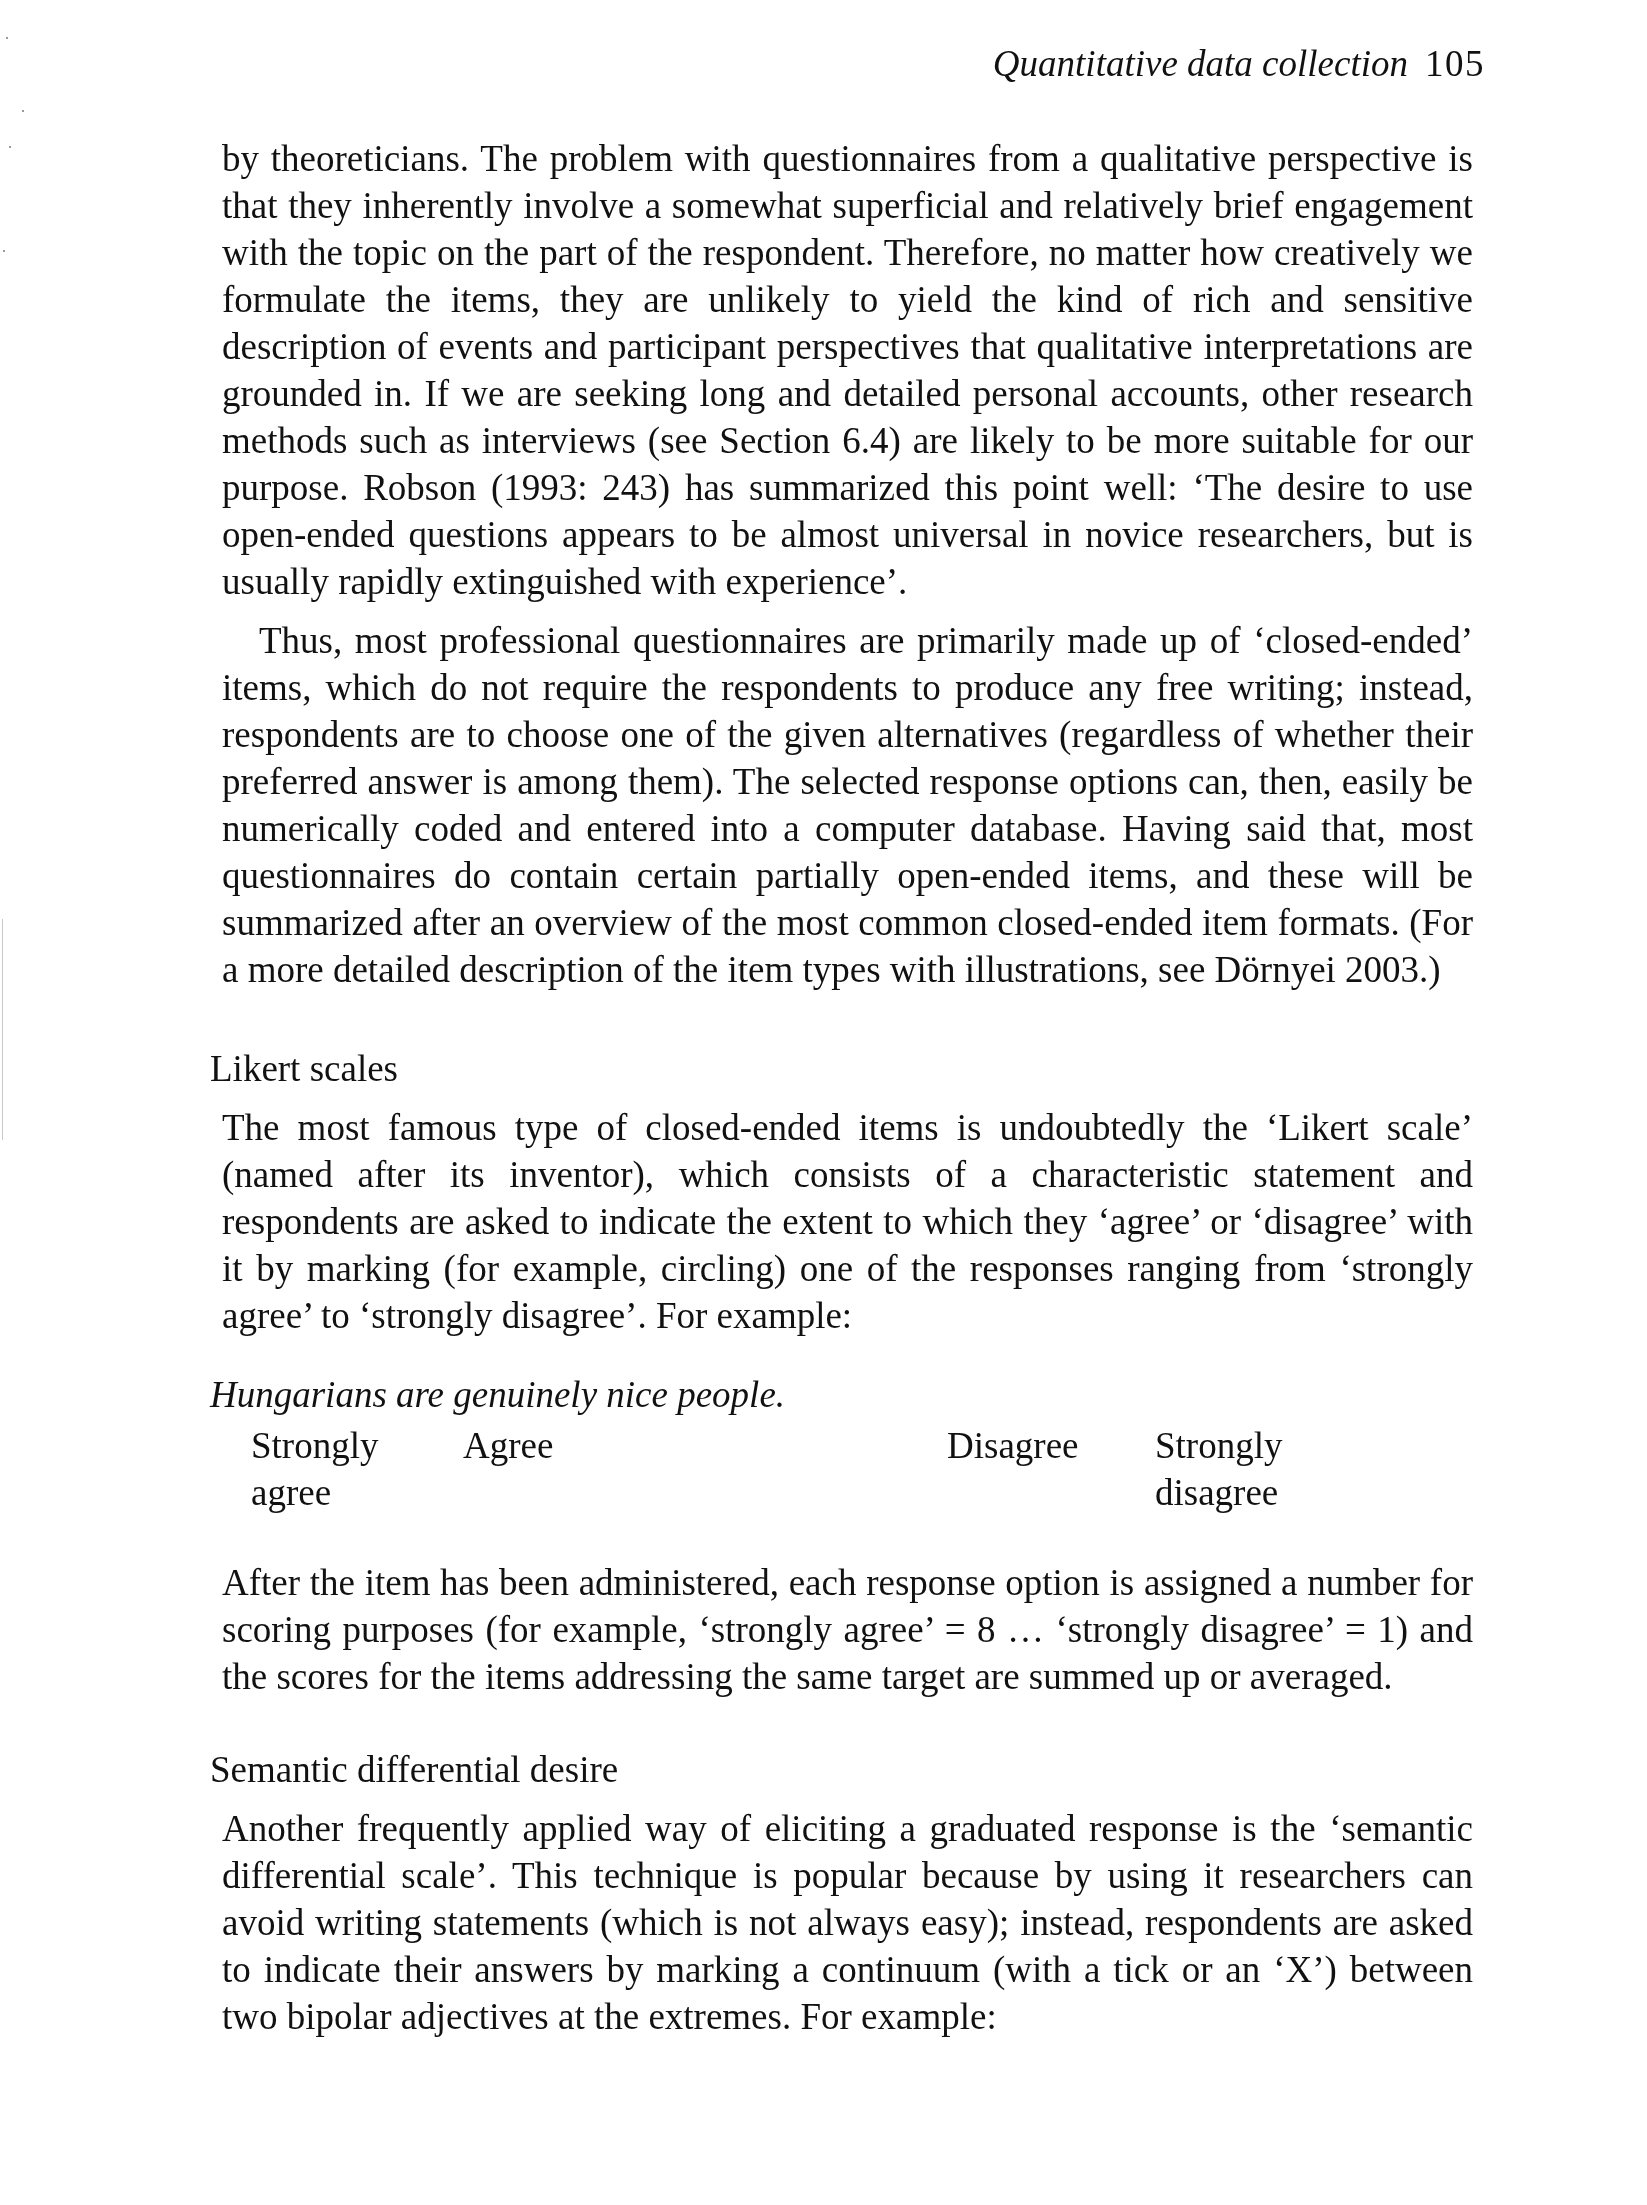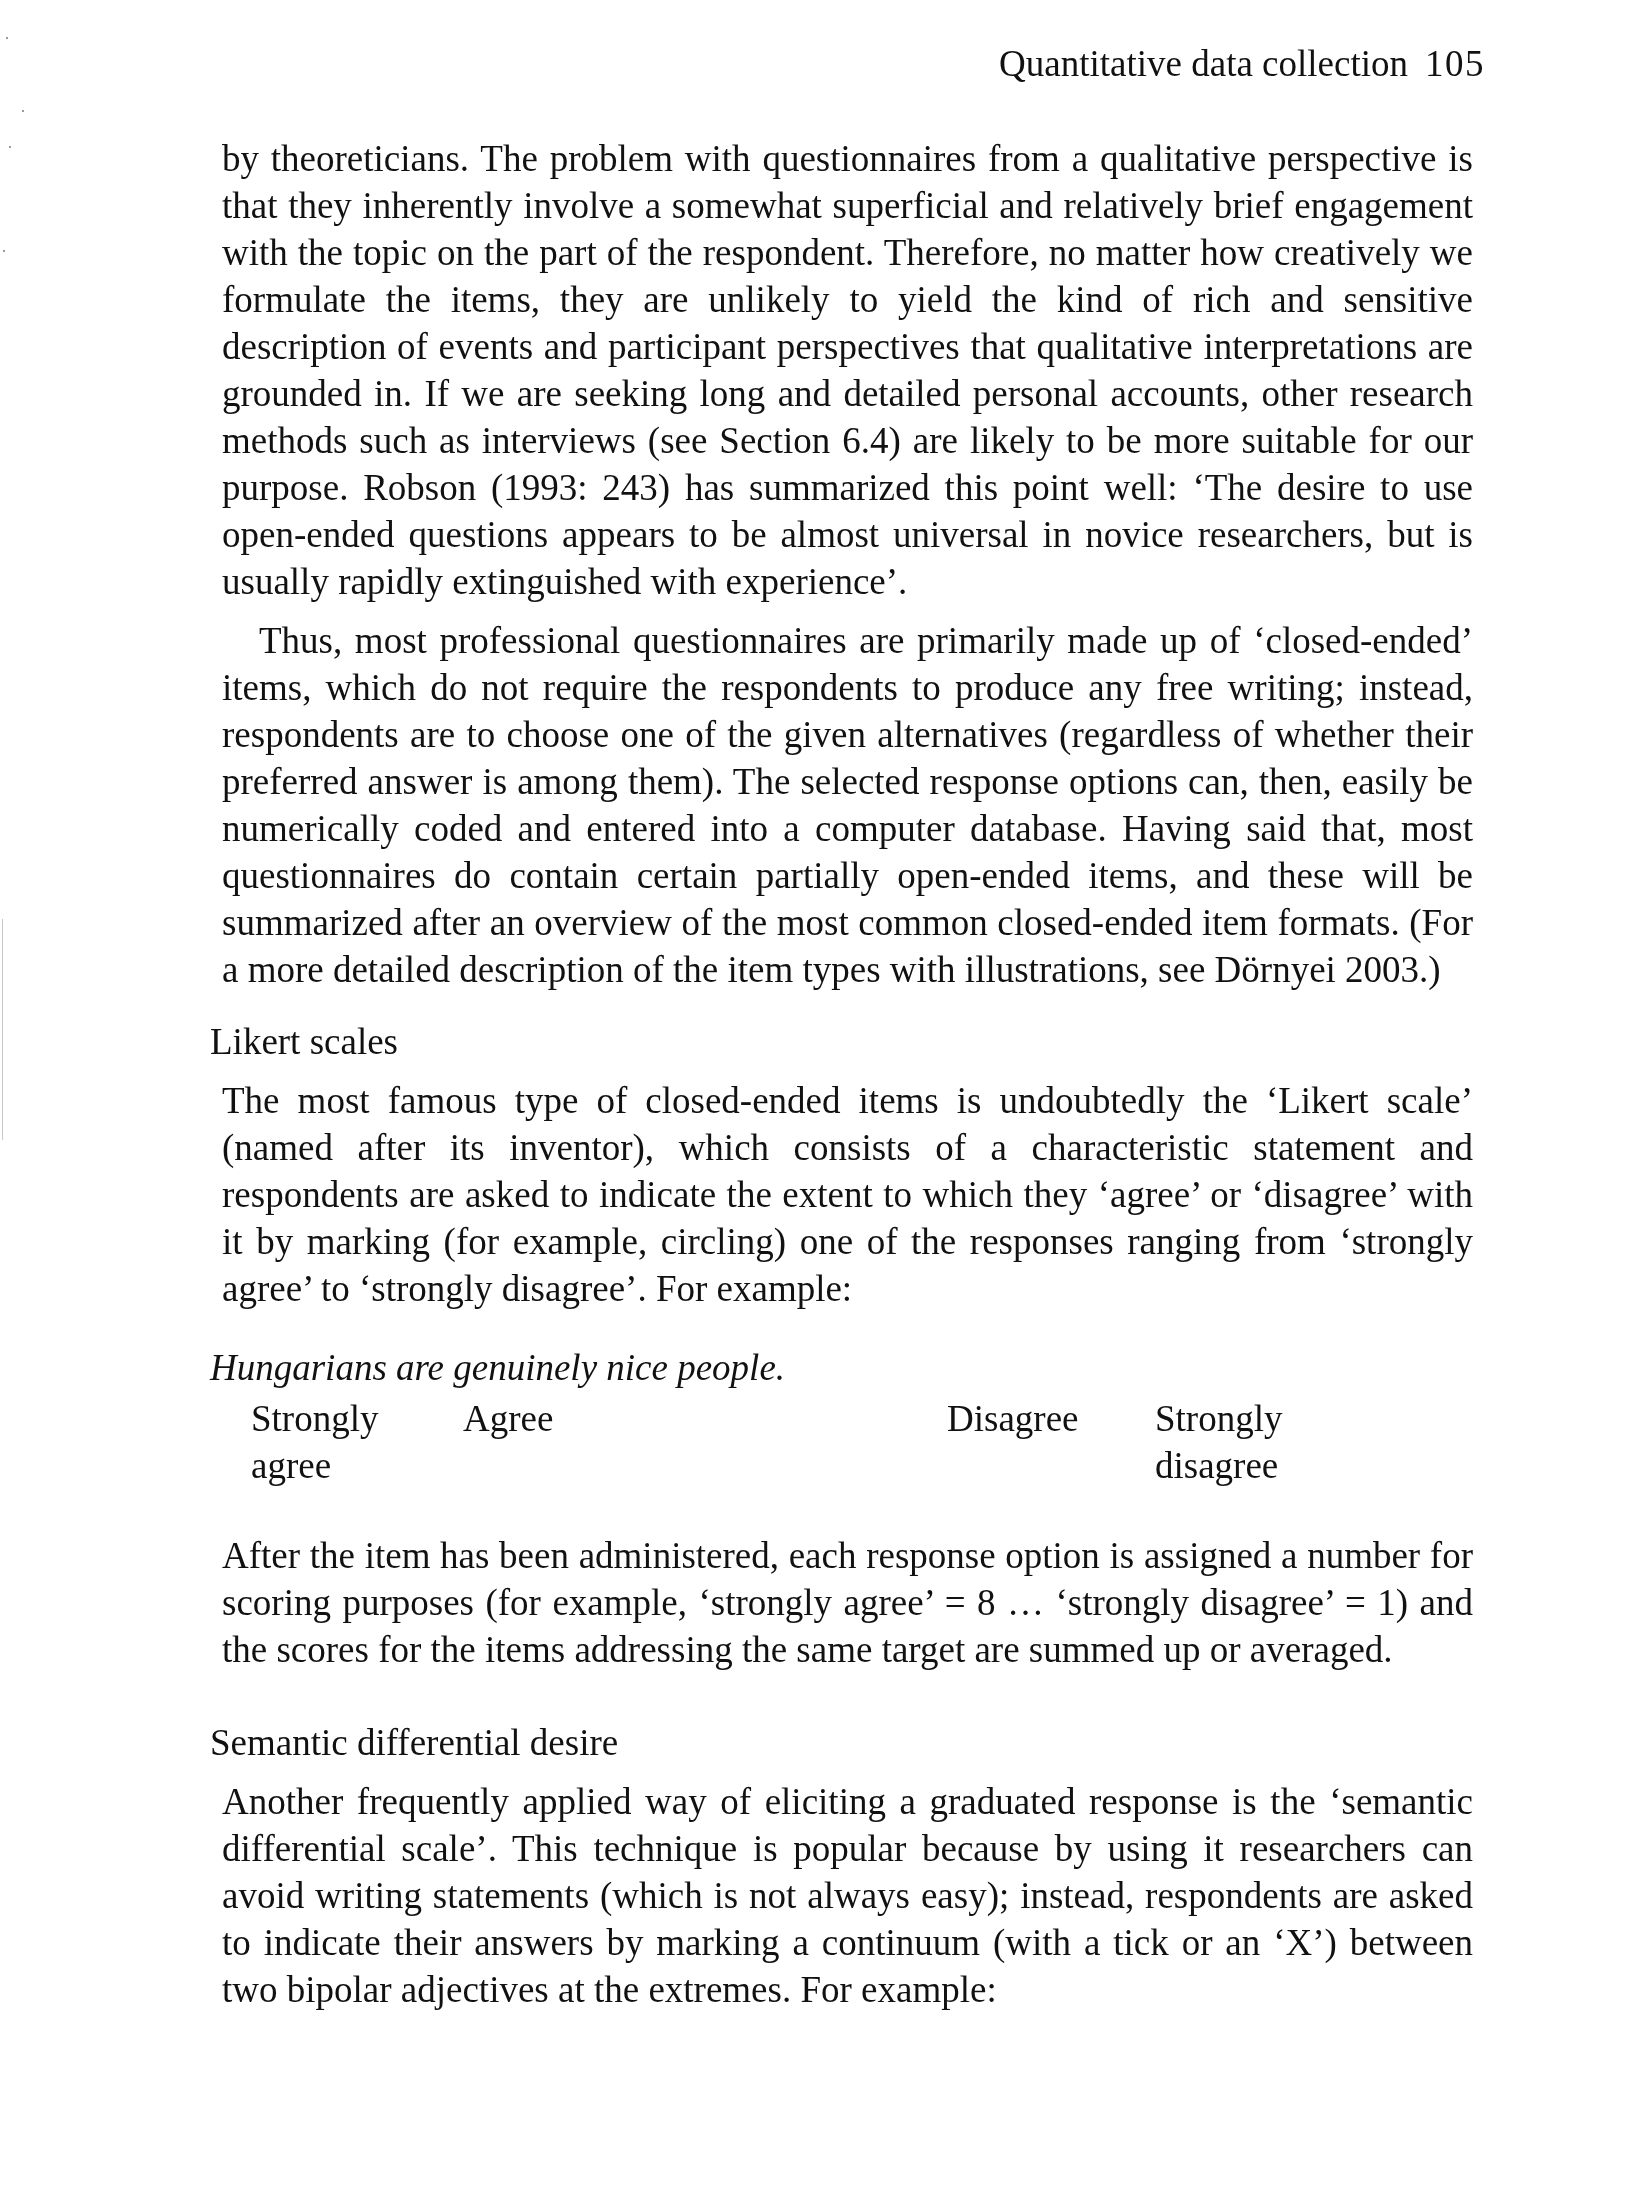--- a/index.html
+++ b/index.html
@@ -23,20 +23,21 @@
   }
   .running-head {
     position: absolute;
     top: 38px;
     right: 0;
     font-size: 37px;
     line-height: 51px;
     white-space: nowrap;
   }
   .running-head .title {
+    font-style: italic;
   }
   .running-head .folio {
     margin-left: 17px;
     letter-spacing: 1.5px;
   }
   .body-text {
     position: absolute;
     top: 123px;
     left: 0;
     width: 1275px;
@@ -51,21 +52,21 @@
   }
   p.indent {
     text-indent: 37px;
   }
   h3 {
     margin: 0;
     font-weight: normal;
     font-size: 37px;
     line-height: 47px;
   }
-  .sec-likert-head { margin-top: 25px; margin-bottom: 10.3px; }
+  .sec-likert-head { margin-top: 52px; margin-bottom: 10.3px; }
   .sec-semantic-head { margin-top: 46px; margin-bottom: 10.3px; }
   .example-statement {
     font-style: italic;
     font-size: 37px;
     line-height: 47px;
     margin-top: 32px;
   }
   .likert-options {
     position: relative;
     height: 99px;

